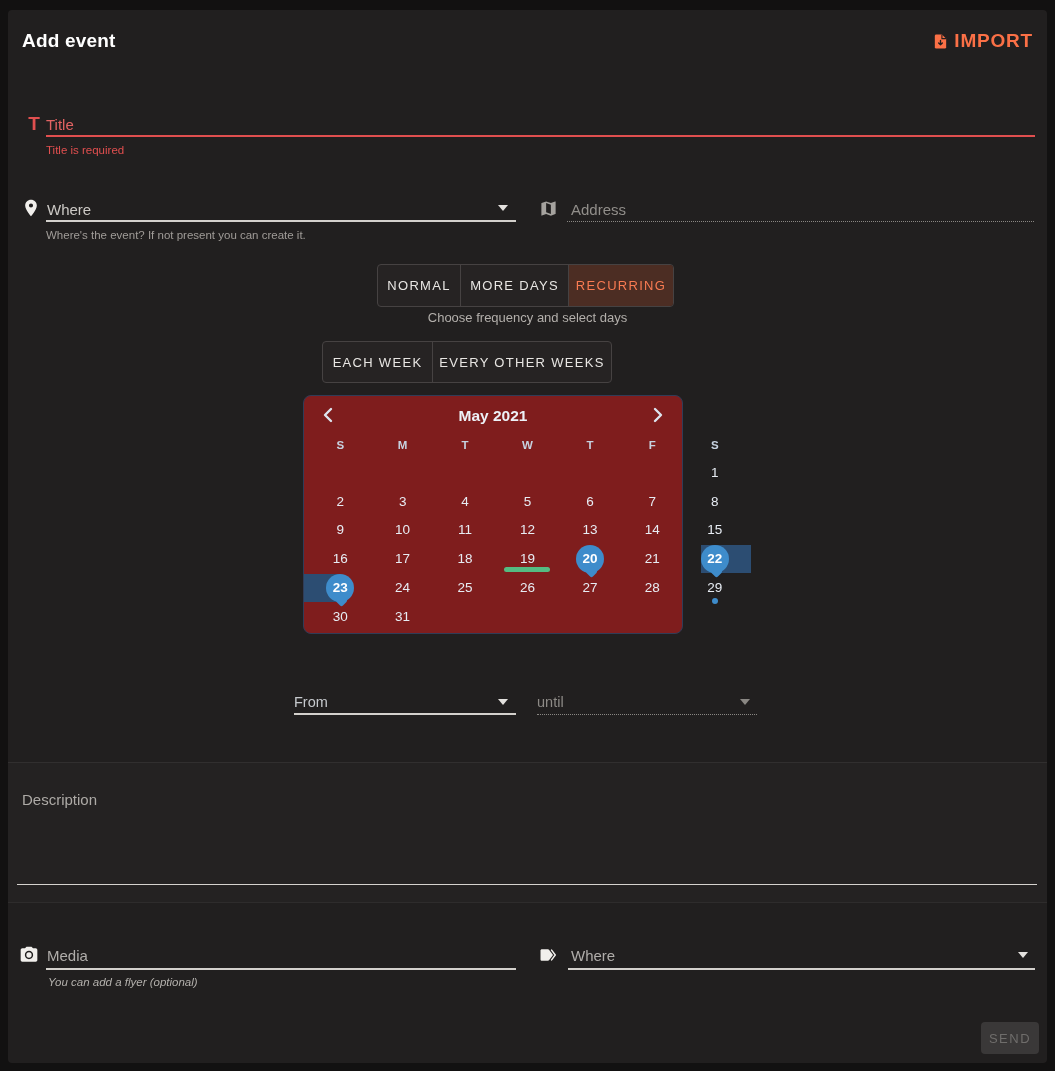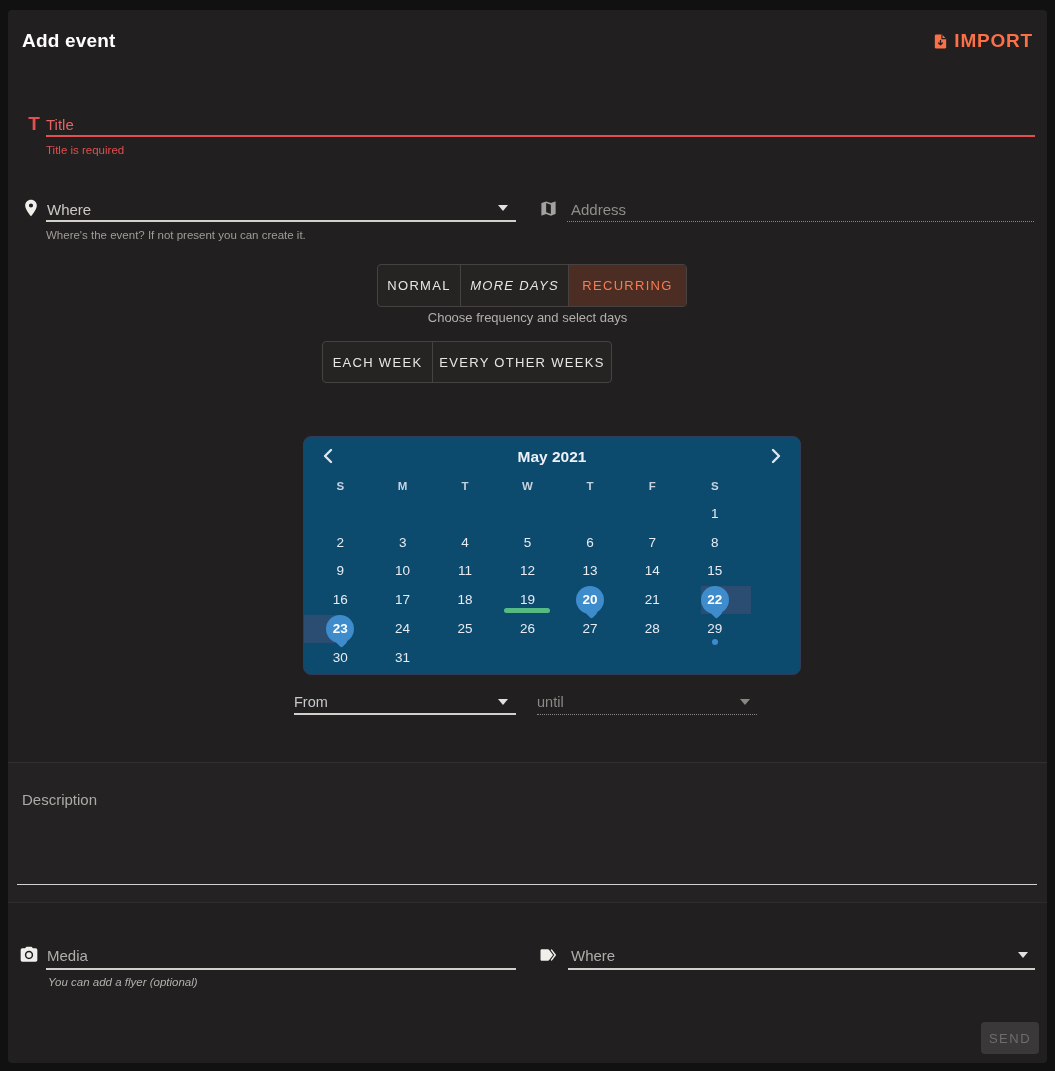--- a/index.html
+++ b/index.html
@@ -34,30 +34,30 @@
   .address-ph { position:absolute; left:563px; top:191px; color:#918e8a; }
   .address-line { position:absolute; left:559px; top:211px; width:467px; border-bottom:1.5px dotted #8a8783; }
 
   
   .tgroup { position:absolute; display:flex; border:1px solid #464242; border-radius:4px; overflow:hidden; background:#262323; }
   .tbtn { display:flex; align-items:center; justify-content:center; font-size:13px; letter-spacing:1.3px; color:#e8e6e3; cursor:pointer; border-right:1px solid #464242; }
   .tbtn:last-child { border-right:none; }
   .tbtn.active { background:#4c2d23; color:#f97b52; }
   #mode-group { left:369px; top:254px; height:43px; }
   #mode-group .tbtn:nth-child(1){ width:83px; }
-  #mode-group .tbtn:nth-child(2){ width:108px;font-style:italic; }
-  #mode-group .tbtn:nth-child(3){ width:117px; }
+  #mode-group .tbtn:nth-child(2){ width:108px; }
+  #mode-group .tbtn:nth-child(3){ width:104px; }
   .mode-hint { position:absolute; left:0; top:300px; width:1039px; text-align:center; font-size:13px; color:#b3afab; }
   #freq-group { left:314px; top:331px; height:42px; }
   #freq-group .tbtn:nth-child(1){ width:110px;text-align:center; }
   #freq-group .tbtn:nth-child(2){ width:178px; }
   #freq-group .tbtn:nth-child(3){ width:120px; }
 
   
-  #calendar { position:absolute; left:295px; top:385px; width:498px; height:239px; background:#0c4a6e; border:1px solid #303c57; border-radius:8px;margin-top:41px; }
+  #calendar { position:absolute; left:295px; top:385px; width:380px; height:239px; background:#7f1d1d; border:1px solid #303c57; border-radius:8px; }
   .cal-title { position:absolute; left:0; top:11px; width:100%; text-align:center; font-size:15.5px; font-weight:bold; color:#edf1f7; }
   .cal-nav { position:absolute; top:7px; width:24px; height:24px; display:flex; align-items:center; justify-content:center; cursor:pointer; }
   .cal-nav.prev { left:12px; } .cal-nav.next { right:12px; }
   .cal-weekdays, .cal-days { position:absolute; left:5px; width:437px; display:grid; grid-template-columns:repeat(7,1fr); }
   .cal-weekdays { top:38px; height:22px; }
   .cal-days { top:62px; grid-auto-rows:28.8px; }
   .wd { display:flex; align-items:center; justify-content:center; font-size:11.5px; font-weight:bold; color:#c7d2e0; }
   .cell { position:relative; display:flex; align-items:center; justify-content:center; }
   .num { position:relative; z-index:3; font-size:13.5px; color:#e7ecf3; }
   .num.sel { color:#ffffff; font-weight:bold; }

